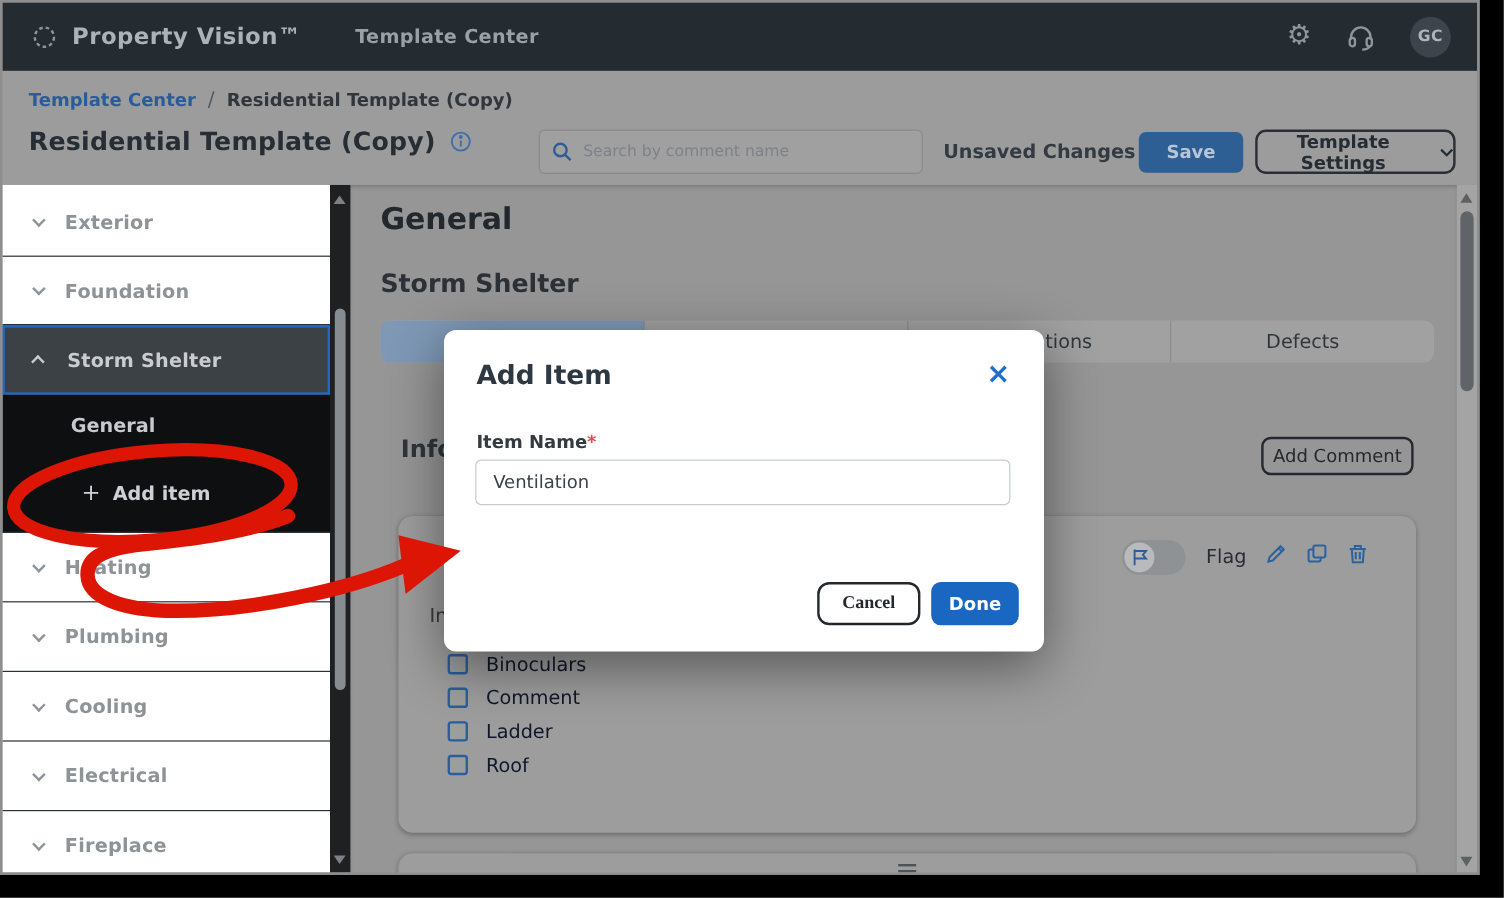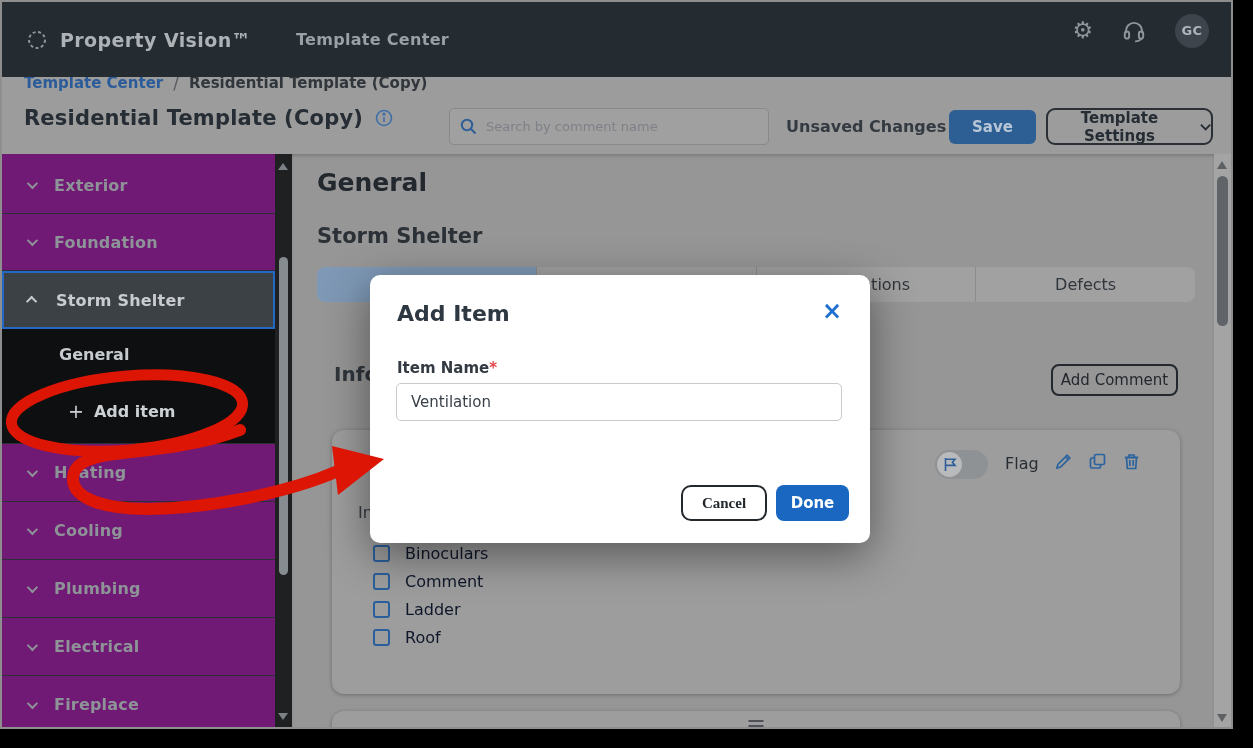--- a/index.html
+++ b/index.html
@@ -1,20 +1,20 @@
 <!DOCTYPE html>
 <html><head>
 <meta charset="utf-8">
 <style>
   * { margin:0; padding:0; box-sizing:border-box; }
   body { background:#000; font-family:"DejaVu Sans","Liberation Sans",sans-serif; width:1253px; height:748px; position:relative; overflow:hidden; }
   #window { position:absolute; left:0; top:0; width:1233px; height:729px; background:#969696; border:2px solid #8E8E8E; overflow:hidden; }
 
   
-  .topbar { position:absolute; left:0; right:0; top:0; height:75px; background:#242B31; display:flex; align-items:center; z-index:5; }
+  .topbar { position:absolute; left:0; right:0; top:0; height:57px; background:#242B31; display:flex; align-items:center; z-index:5; }
   .brand { color:#ADB2B7; font-size:19px; font-weight:bold; letter-spacing:.4px; margin-left:12px; }
   .topnav { color:#9AA0A6; font-size:16px; font-weight:600; margin-left:45px; letter-spacing:.3px; }
   .logo { margin-left:24px; }
   .topbar-right { position:absolute; right:0; top:0; height:57px; display:flex; align-items:center; gap:28px; padding-right:22px; }
   .gear { color:#8E959B; font-size:23px; line-height:1; }
   .avatar { width:34px; height:34px; border-radius:50%; background:#3E444B; color:#AFB5BA; font-size:13px; font-weight:bold; display:flex; align-items:center; justify-content:center; letter-spacing:.5px; }
 
   
   .header { position:absolute; left:0; right:0; top:57px; height:95px; background:#9C9C9C; z-index:4; }
   .breadcrumb { position:absolute; left:22px; top:14px; font-size:15px; display:flex; gap:10px; align-items:center; }
@@ -24,21 +24,21 @@
   .page-title-row { position:absolute; left:22px; top:47px; display:flex; align-items:center; gap:12px; }
   .page-title { color:#262D35; font-size:21px; font-weight:bold; letter-spacing:.2px; }
   .searchbox { position:absolute; left:447px; top:49px; width:320px; height:37px; border:1px solid #898989; border-radius:5px; background:#A0A0A0; display:flex; align-items:center; padding:0 10px; gap:9px; }
   .searchbox input { border:none; outline:none; background:transparent; font-size:13px; color:#7E8187; width:100%; font-family:inherit; }
   .searchbox input::placeholder { color:#7E8187; }
   .unsaved { position:absolute; left:784px; top:58px; font-size:16px; font-weight:600; color:#343A41; }
   .save-btn { position:absolute; left:947px; top:51px; width:87px; height:34px; border:none; border-radius:6px; background:#2D5F94; color:#B7C6D7; font-size:15px; font-weight:bold; font-family:inherit; }
   .tset-btn { position:absolute; left:1044px; top:49px; width:167px; height:37px; border:2px solid #2A2F35; border-radius:9px; background:transparent; color:#262C33; font-size:15px; font-weight:600; font-family:inherit; display:flex; align-items:center; justify-content:center; gap:9px; }
 
   
-  .sidebar { position:absolute; left:0; top:152px; width:273px; bottom:0; background:#701a75; padding-top:3px; z-index:3; }
+  .sidebar { position:absolute; left:0; top:152px; width:273px; bottom:0; background:#ffffff; padding-top:3px; z-index:3; }
   .side-row { height:57px; border-bottom:1px solid #2C2F33; display:flex; align-items:center; padding-left:25px; gap:19px; color:#8E9398; font-size:16px; font-weight:600; letter-spacing:.2px; }
   .side-row.tall { height:58px; }
   .side-row.selected { background:#3C4146; border:2px solid #2368C4; color:#C9CDD1; }
   .chev { display:inline-block; width:8px; height:8px; border:solid currentColor; border-width:0 2px 2px 0; }
   .chev.down { transform:rotate(45deg) translateY(-2px); }
   .chev.up { transform:rotate(-135deg) translateY(-2px); }
   .subpanel { height:115px; background:#0E0F10; border-bottom:1px solid #2C2F33; position:relative; }
   .sub-item { position:absolute; left:57px; top:16px; color:#C6CACE; font-size:16px; font-weight:600; }
   .add-item { position:absolute; left:66px; top:71px; color:#CDD1D5; font-size:16px; font-weight:bold; display:flex; gap:10px; align-items:center; }
   .plus { font-size:19px; font-weight:normal; }
@@ -169,25 +169,25 @@
         <span class="plus">+</span>
         <span>Add item</span>
       </span>
     </div>
     <div class="side-row tall">
       <span class="chev down"></span>
       <span>Heating</span>
     </div>
     <div class="side-row tall">
       <span class="chev down"></span>
+      <span>Plumbing</span>
+    </div>
+    <div class="side-row tall">
+      <span class="chev down"></span>
       <span>Cooling</span>
-    </div>
-    <div class="side-row tall">
-      <span class="chev down"></span>
-      <span>Plumbing</span>
     </div>
     <div class="side-row tall">
       <span class="chev down"></span>
       <span>Electrical</span>
     </div>
     <div class="side-row tall">
       <span class="chev down"></span>
       <span>Fireplace</span>
     </div>
   </div>

